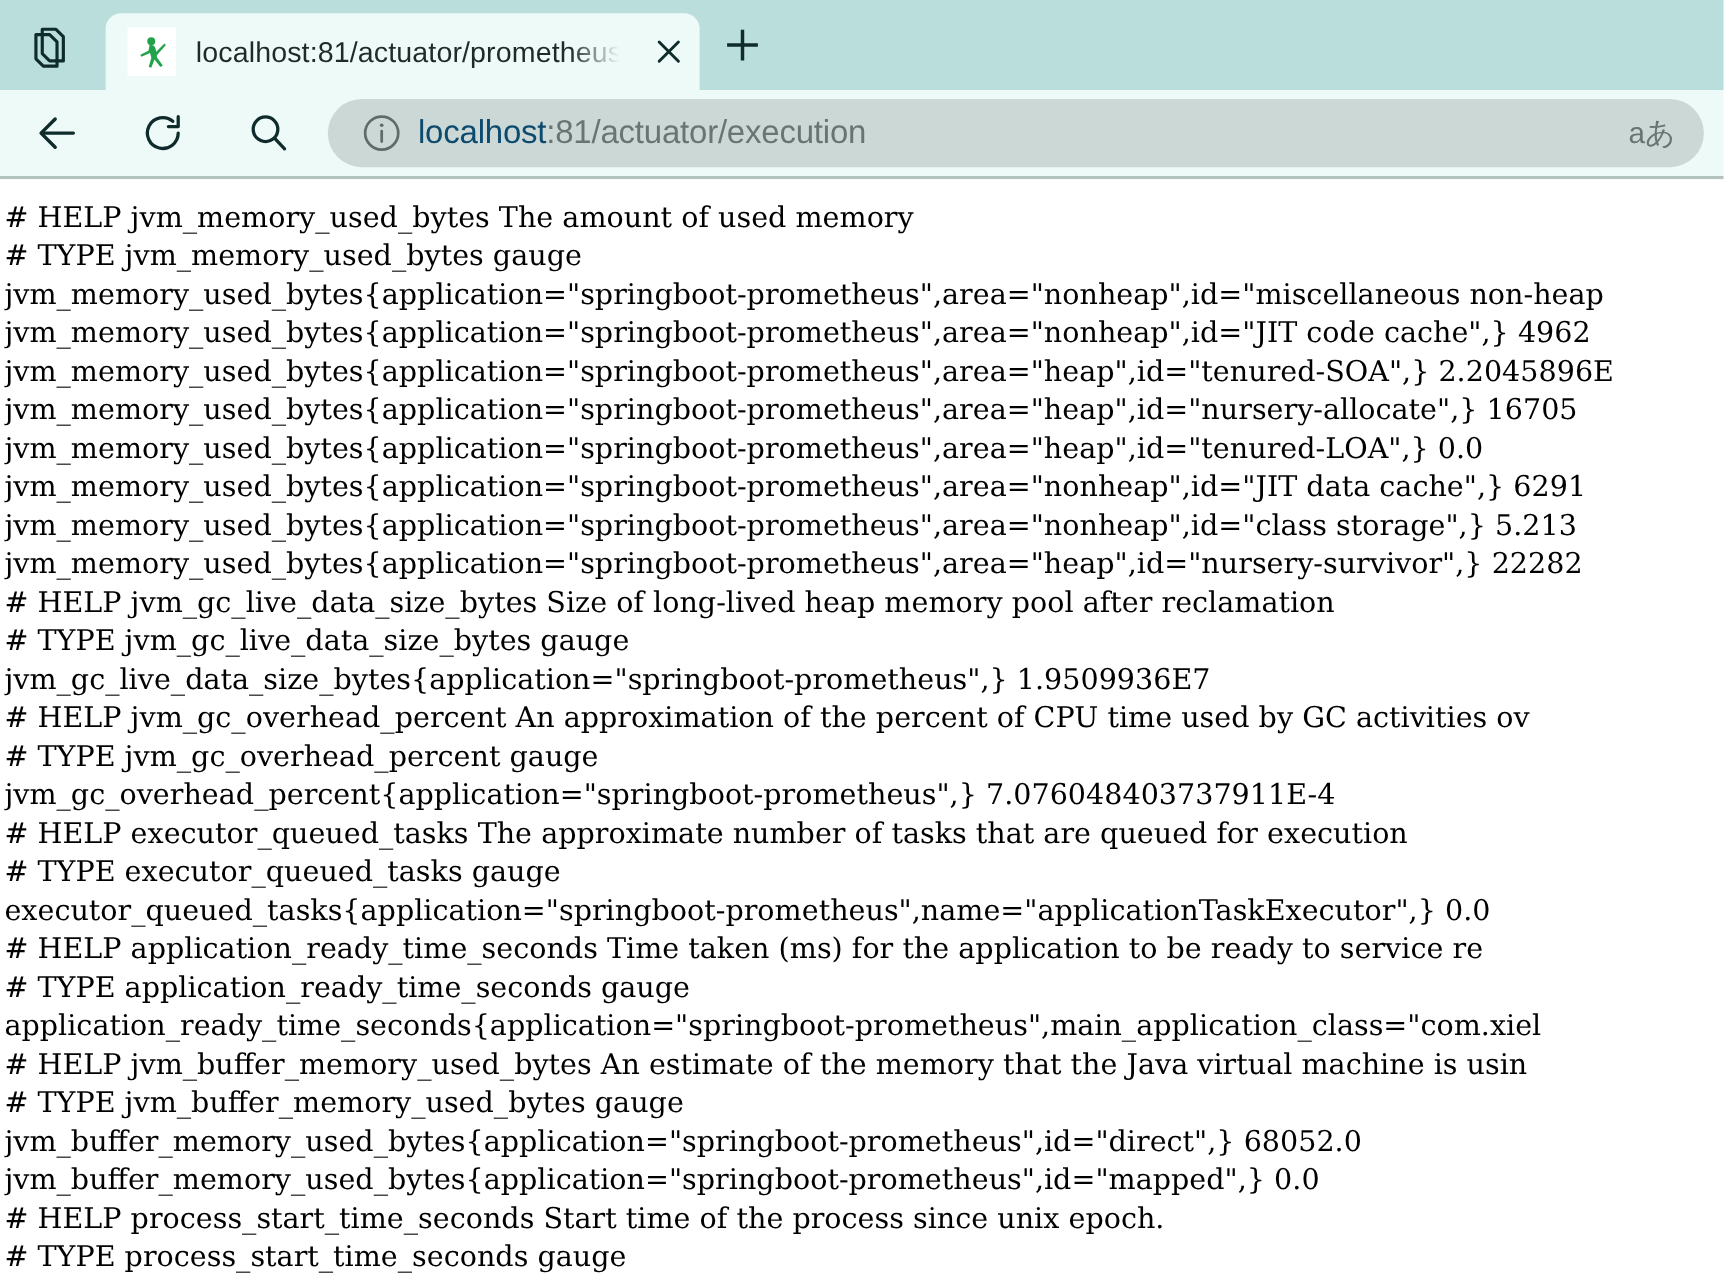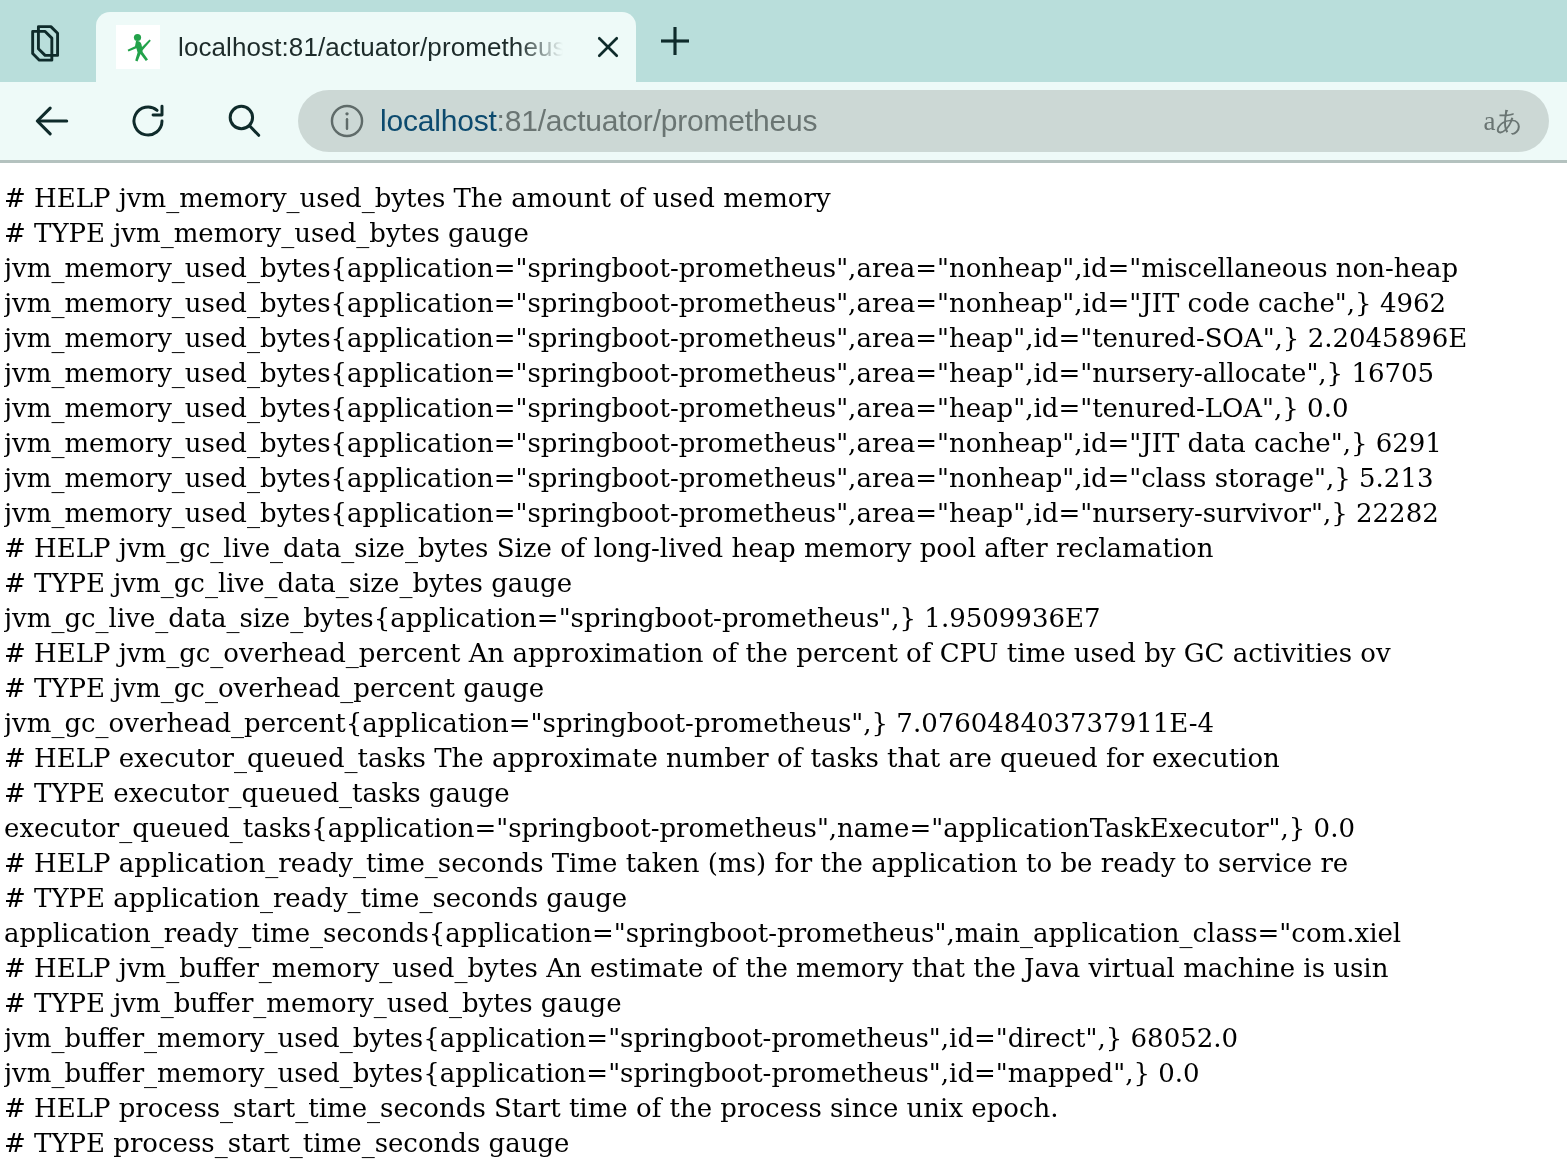--- a/index.html
+++ b/index.html
@@ -137,21 +137,20 @@
     letter-spacing: -0.2px;
   }
   #url-text .host { color: #0c4a6e; }
 
   #translate-btn {
     flex: 0 0 auto;
     font-size: 27px;
     color: #6a7573;
     padding-left: 14px;
     white-space: nowrap;
-    font-family: Liberation Serif, serif;
   }
 
   #chrome-divider {
     height: 3px;
     background: #b4c2bf;
     width: 100%;
   }
 
   
   #page {
@@ -242,21 +241,21 @@
   </div>
 
   <div id="omnibox">
     <div id="info-icon-wrap">
       <svg width="42" height="42" viewBox="0 0 24 24" fill="none" stroke="#5f6b69" stroke-width="1.4" stroke-linecap="round">
         <circle cx="12" cy="12" r="8.6"></circle>
         <line x1="12" y1="11" x2="12" y2="16.4"></line>
         <circle cx="12" cy="7.9" r="0.95" fill="#5f6b69" stroke="none"></circle>
       </svg>
     </div>
-    <div id="url-text"><span class="host">localhost</span><span class="path">:81/actuator/prometheus</span></div>
+    <div id="url-text"><span class="host">localhost</span><span class="path">:81/actuator/execution</span></div>
     <div id="translate-btn">aあ</div>
   </div>
 </div>
 
 <div id="chrome-divider"></div>
 
 <div id="page">
   <pre id="metrics"><div class="m-line"># HELP jvm_memory_used_bytes The amount of used memory</div><div class="m-line"># TYPE jvm_memory_used_bytes gauge</div><div class="m-line">jvm_memory_used_bytes{application="springboot-prometheus",area="nonheap",id="miscellaneous non-heap</div><div class="m-line">jvm_memory_used_bytes{application="springboot-prometheus",area="nonheap",id="JIT code cache",} 4962</div><div class="m-line">jvm_memory_used_bytes{application="springboot-prometheus",area="heap",id="tenured-SOA",} 2.2045896E</div><div class="m-line">jvm_memory_used_bytes{application="springboot-prometheus",area="heap",id="nursery-allocate",} 16705</div><div class="m-line">jvm_memory_used_bytes{application="springboot-prometheus",area="heap",id="tenured-LOA",} 0.0</div><div class="m-line">jvm_memory_used_bytes{application="springboot-prometheus",area="nonheap",id="JIT data cache",} 6291</div><div class="m-line">jvm_memory_used_bytes{application="springboot-prometheus",area="nonheap",id="class storage",} 5.213</div><div class="m-line">jvm_memory_used_bytes{application="springboot-prometheus",area="heap",id="nursery-survivor",} 22282</div><div class="m-line"># HELP jvm_gc_live_data_size_bytes Size of long-lived heap memory pool after reclamation</div><div class="m-line"># TYPE jvm_gc_live_data_size_bytes gauge</div><div class="m-line">jvm_gc_live_data_size_bytes{application="springboot-prometheus",} 1.9509936E7</div><div class="m-line"># HELP jvm_gc_overhead_percent An approximation of the percent of CPU time used by GC activities ov</div><div class="m-line"># TYPE jvm_gc_overhead_percent gauge</div><div class="m-line">jvm_gc_overhead_percent{application="springboot-prometheus",} 7.076048403737911E-4</div><div class="m-line"># HELP executor_queued_tasks The approximate number of tasks that are queued for execution</div><div class="m-line"># TYPE executor_queued_tasks gauge</div><div class="m-line">executor_queued_tasks{application="springboot-prometheus",name="applicationTaskExecutor",} 0.0</div><div class="m-line"># HELP application_ready_time_seconds Time taken (ms) for the application to be ready to service re</div><div class="m-line"># TYPE application_ready_time_seconds gauge</div><div class="m-line">application_ready_time_seconds{application="springboot-prometheus",main_application_class="com.xiel</div><div class="m-line"># HELP jvm_buffer_memory_used_bytes An estimate of the memory that the Java virtual machine is usin</div><div class="m-line"># TYPE jvm_buffer_memory_used_bytes gauge</div><div class="m-line">jvm_buffer_memory_used_bytes{application="springboot-prometheus",id="direct",} 68052.0</div><div class="m-line">jvm_buffer_memory_used_bytes{application="springboot-prometheus",id="mapped",} 0.0</div><div class="m-line"># HELP process_start_time_seconds Start time of the process since unix epoch.</div><div class="m-line"># TYPE process_start_time_seconds gauge</div></pre>
 </div>
 

